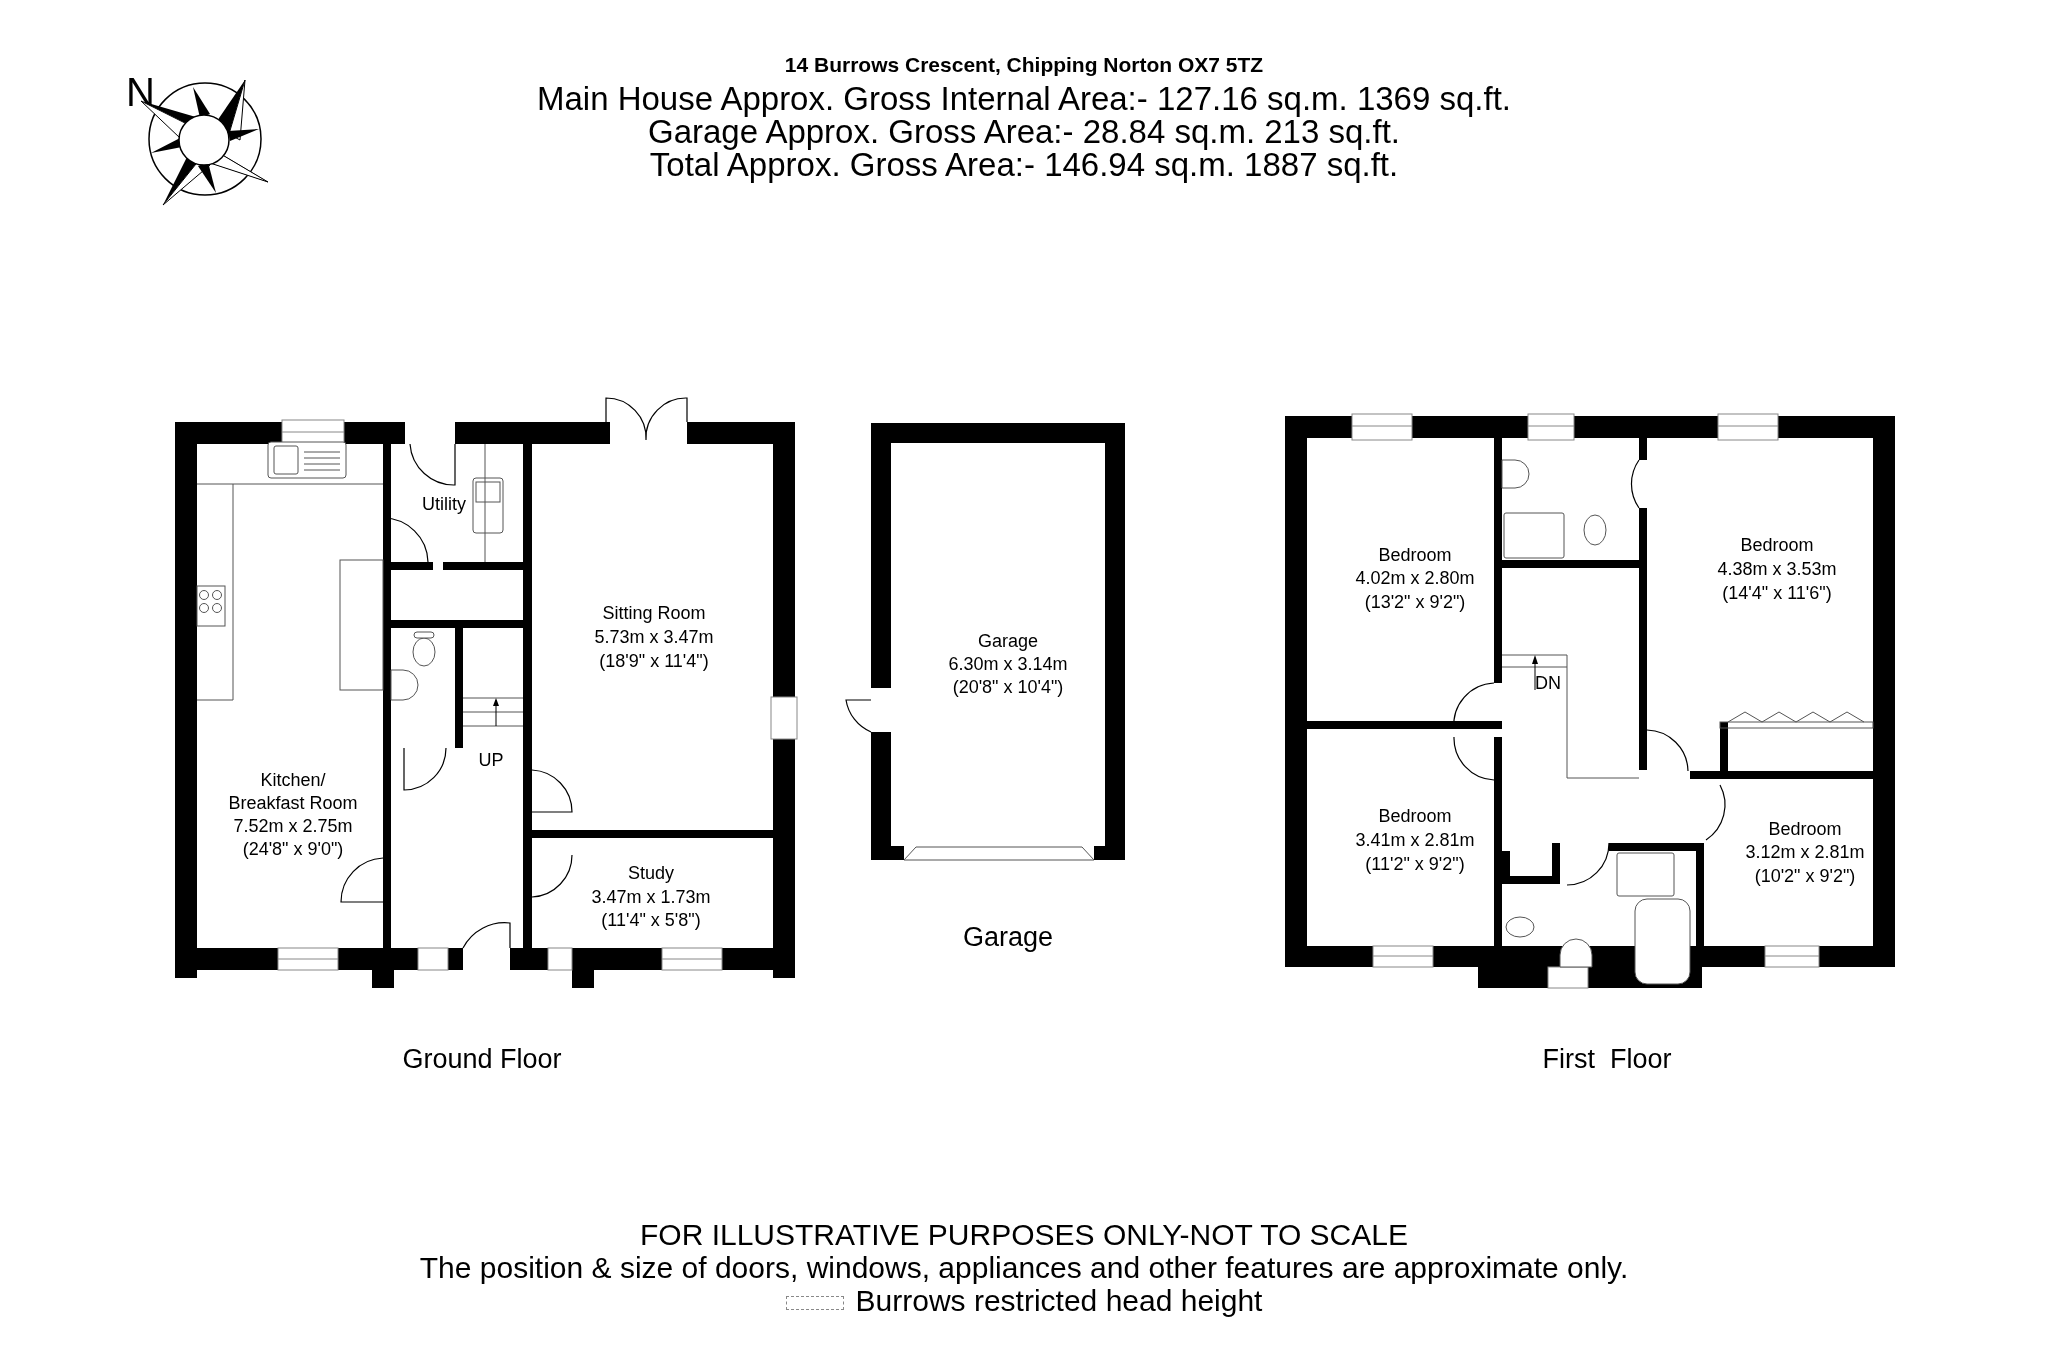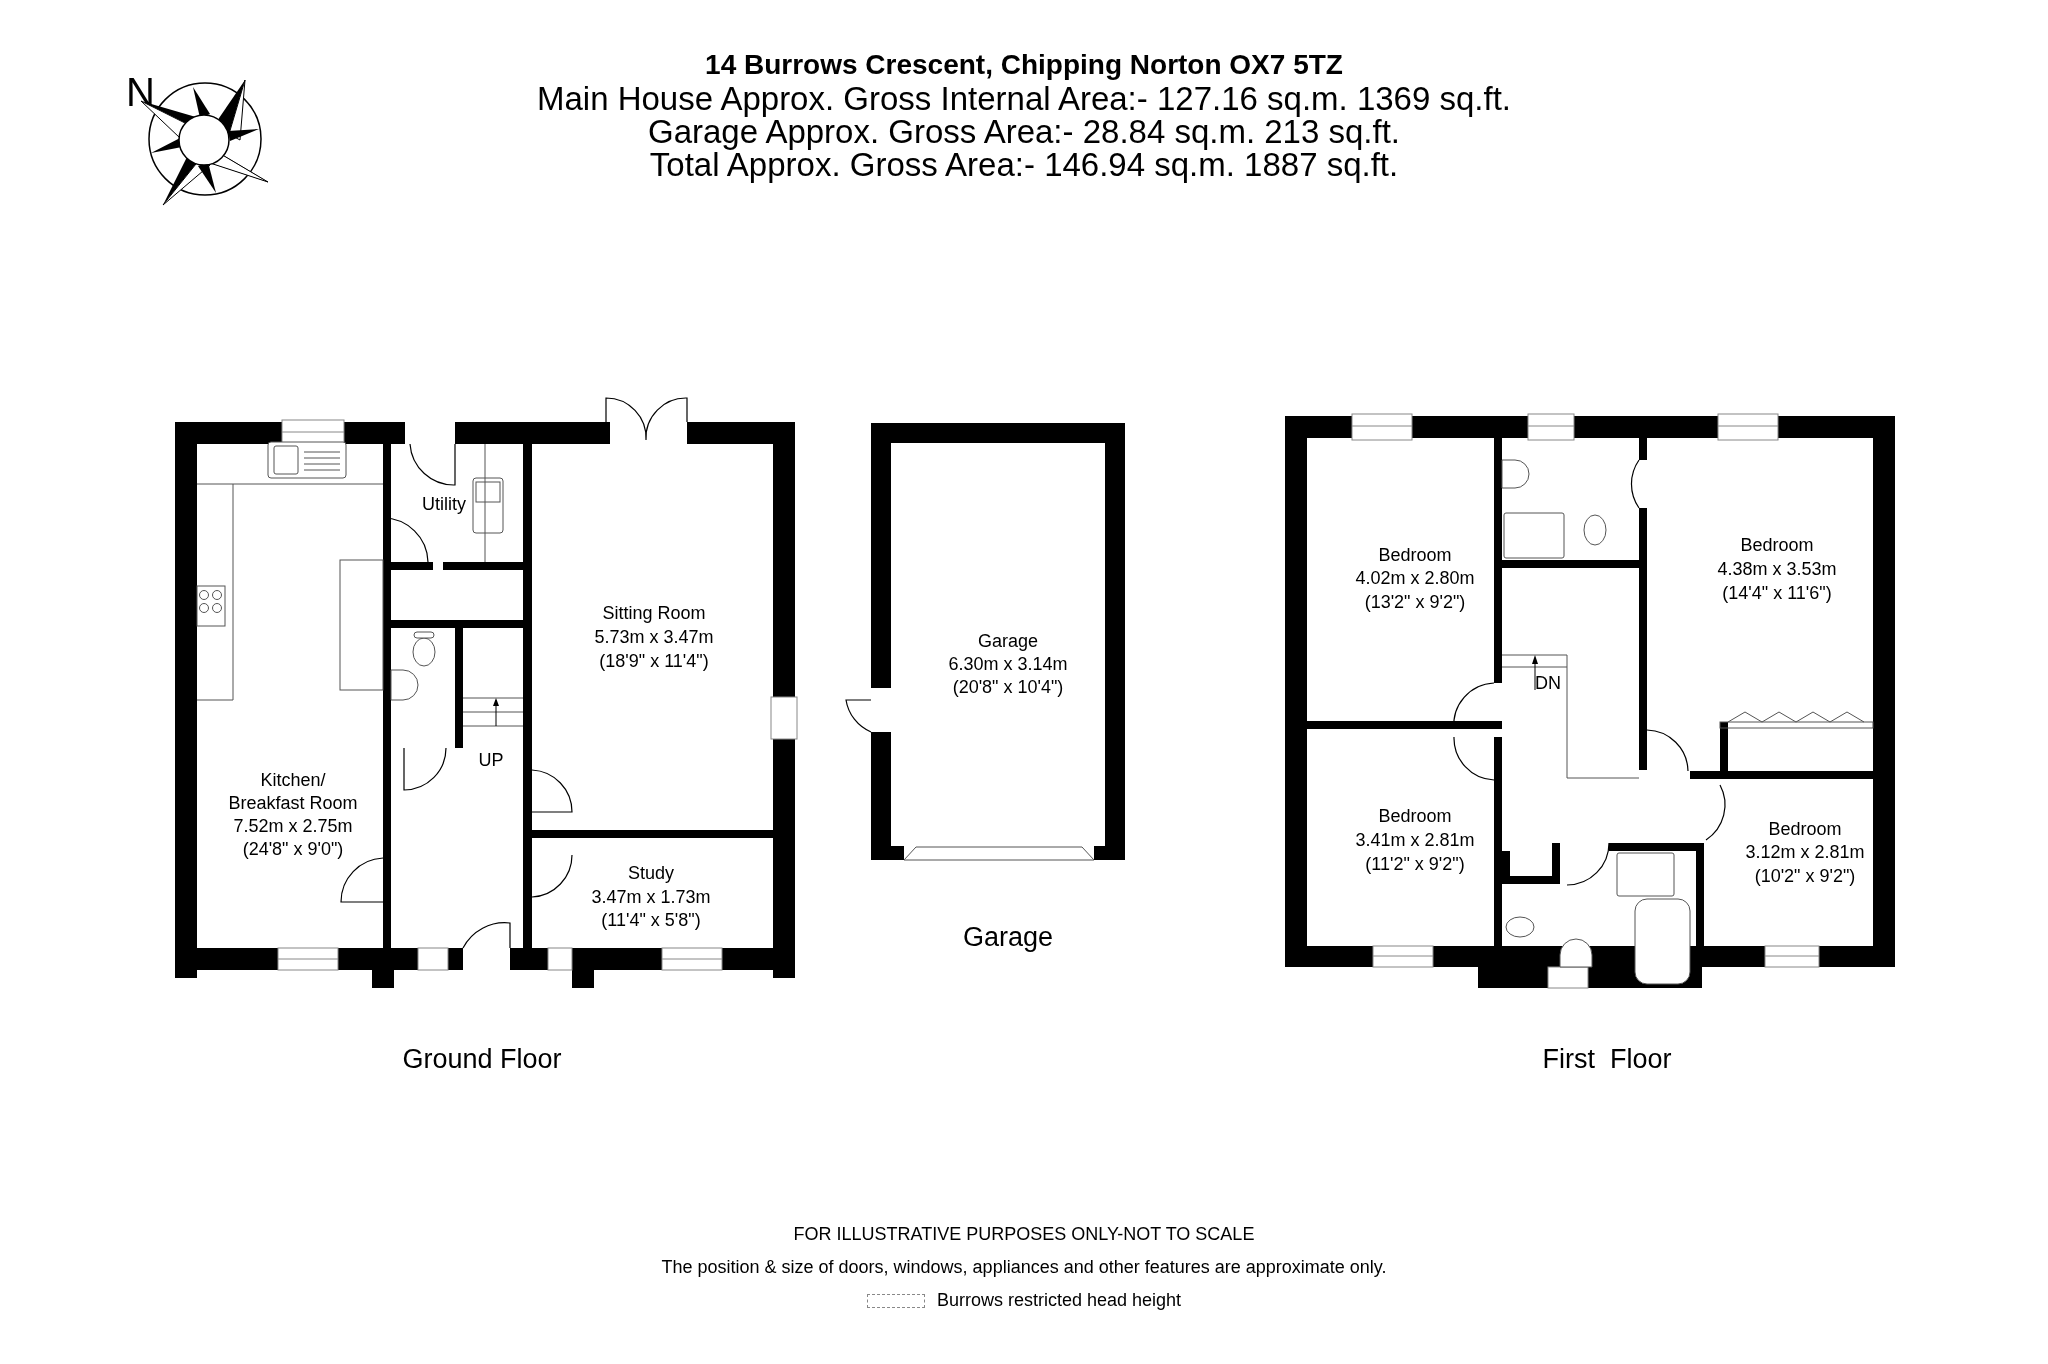--- a/index.html
+++ b/index.html
@@ -1,21 +1,21 @@
 <!DOCTYPE html>
 <html><head>
 <meta charset="utf-8">
 <style>
   html, body { margin: 0; padding: 0; background: #ffffff; }
   body { width: 2048px; height: 1364px; position: relative; overflow: hidden; font-family: "Liberation Sans", sans-serif; color: #000; }
   .header { position: absolute; left: 0; top: 48px; width: 1448px; text-align: center; }
-  .header .title { font-weight: bold; font-size: 28px; line-height: 34px; }
+  .header .title { font-weight: bold; font-size: 21px; line-height: 34px; }
   .header .line { font-size: 33px; line-height: 33px; }
   svg#plan { position: absolute; left: 0; top: 0; }
-  .footer { position: absolute; left: 0; top: 1218px; width: 2048px; text-align: center; font-size: 18px; line-height: 33px; }
+  .footer { position: absolute; left: 0; top: 1218px; width: 2048px; text-align: center; font-size: 30px; line-height: 33px; }
   .footer .legend-box { display: inline-block; width: 56px; height: 12px; border: 1.5px dashed #888; vertical-align: middle; margin-right: 12px; }
   .room-text { font-family: "Liberation Sans", sans-serif; font-size: 18px; text-anchor: middle; fill: #000; }
   .floor-label { font-family: "Liberation Sans", sans-serif; font-size: 27px; text-anchor: middle; fill: #000; }
 </style>
 </head>
 <body>
 
 <div class="header" style="left:300px;">
   <div class="title">14 Burrows Crescent, Chipping Norton OX7 5TZ</div>
   <div class="line">Main House Approx. Gross Internal Area:- 127.16 sq.m. 1369 sq.ft.</div>

